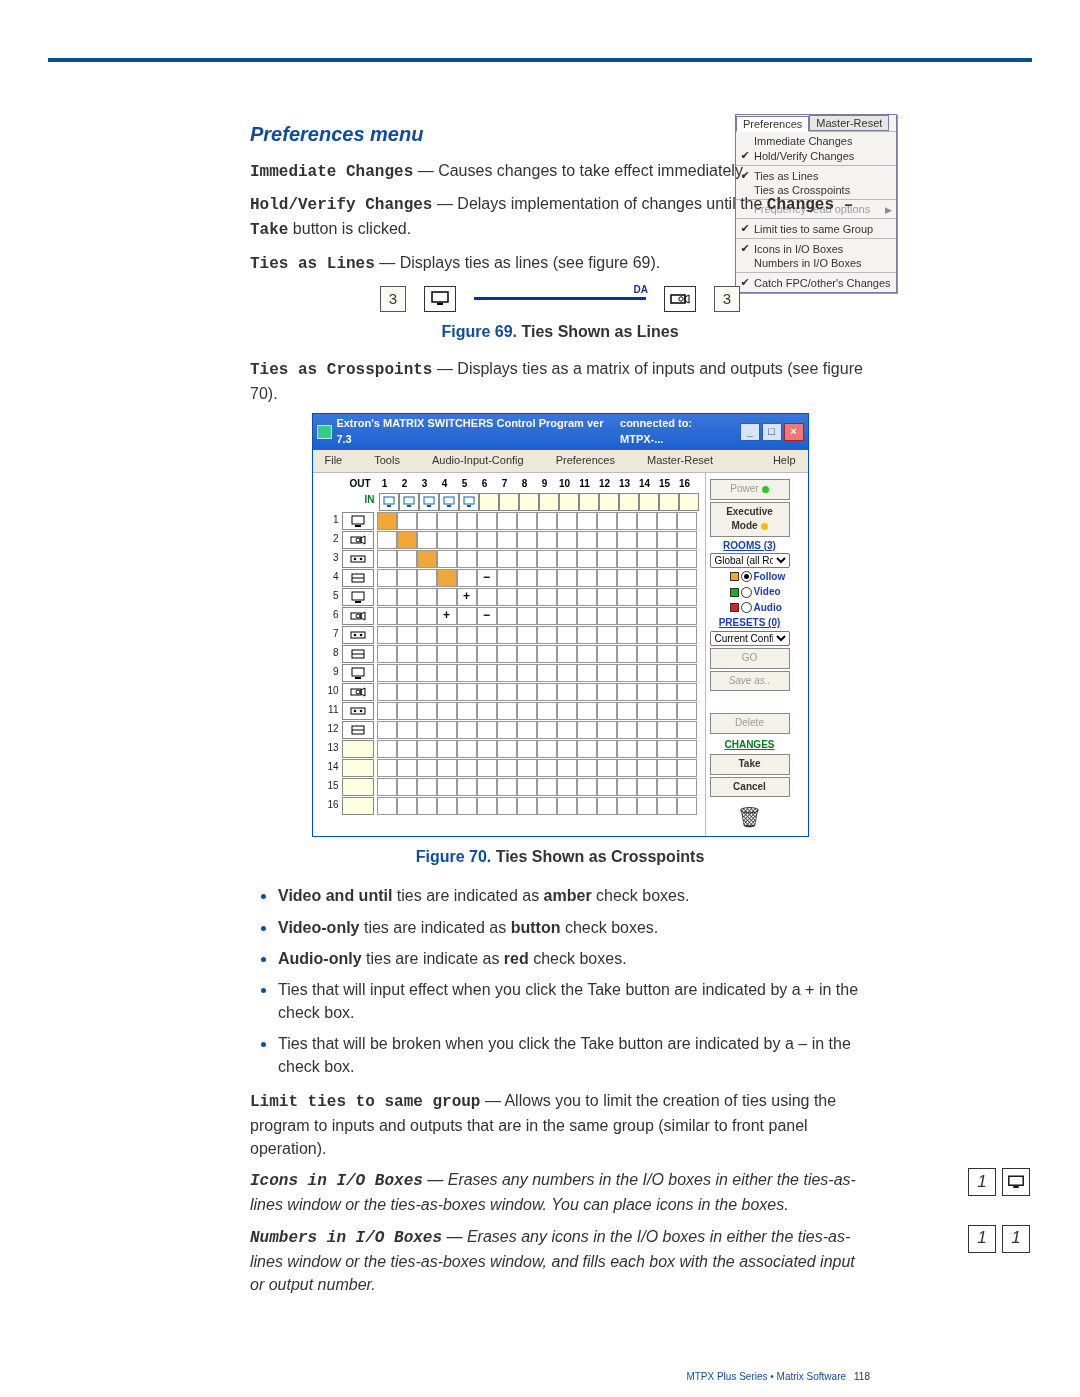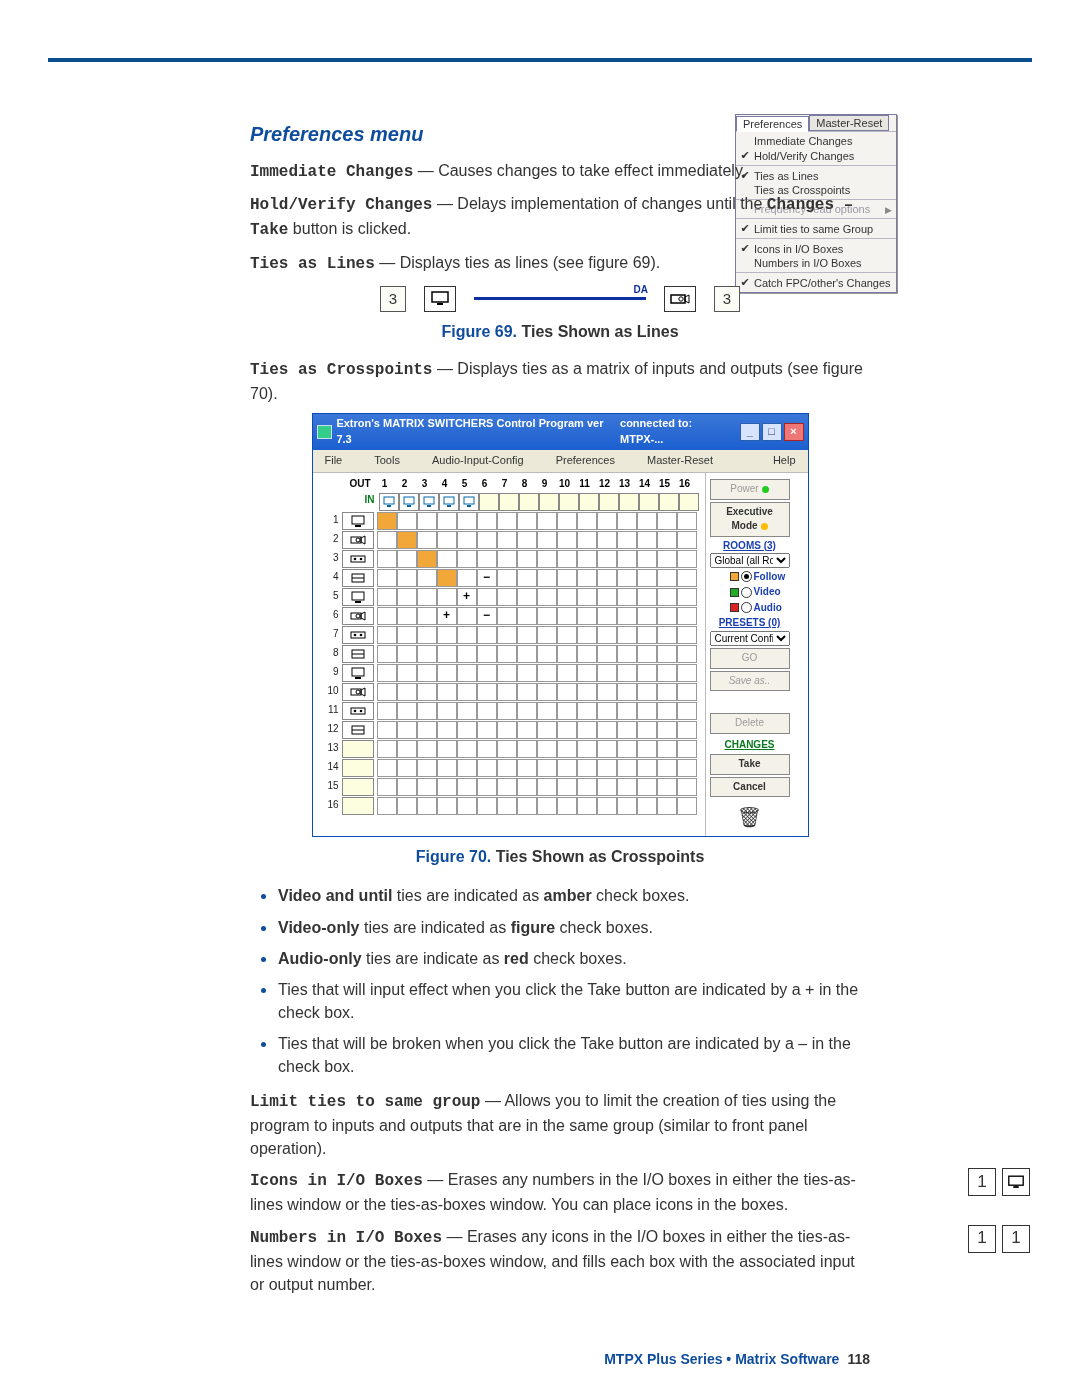--- a/index.html
+++ b/index.html
@@ -180,35 +180,35 @@
   .sidepanel .rcirc { width:9px; height:9px; border:1px solid #333; border-radius:50%; display:inline-block; position:relative;}
   .sidepanel .rcirc.on::after{ content:""; position:absolute; inset:2px; background:#000; border-radius:50%;}
   .sidepanel select { width: 100%; font-size:10px;}
   .sidepanel .chg { color:#067a1c; font-weight:bold; text-decoration:underline; margin-top:4px;}
   .sidepanel .trash { font-size: 20px; margin-top:6px;}
   
   .inline-nums {
     position:absolute; right: -160px; 
     display:flex; gap:6px;
   }
-  .anchor-p { position: relative; }
+  .anchor-p { position: relative; font-style: italic; }
   .inline-nums .nb {
     width: 26px; height: 26px;
     border: 1px solid #333;
     display:flex; align-items:center; justify-content:center;
     font-size: 17px;
   }
 
   .footer {
     position: absolute;
-    bottom: 30px;
+    bottom: 15px;
     right: 210px;
-    font-size: 14px;
+    font-size: 10px;
     color: #0f4c9d;
-    font-weight: bold;
+    font-weight: normal;
   }
   .footer .pg { color: #333; margin-left: 8px;}
 </style>
 </head>
 <body>
 
 <div class="page">
   <div class="top-line"></div>
 
   <div class="prefs-menu">
@@ -853,21 +853,21 @@
           <div class="trash">🗑</div>
         </div>
       </div>
     </div>
     <div class="fig-caption">
       <span class="fignum">Figure 70.</span> <span class="figtext">Ties Shown as Crosspoints</span>
     </div>
 
     <ul class="bullets" id="bullets">
         <li><b>Video and until</b> ties are indicated as <b>amber</b> check boxes.</li>
-        <li><b>Video-only</b> ties are indicated as <b>figure</b> check boxes.</li>
+        <li><b>Video-only</b> ties are indicated as <b>button</b> check boxes.</li>
         <li><b>Audio-only</b> ties are indicate as <b>red</b> check boxes.</li>
         <li>Ties that will input effect when you click the Take button are indicated by a + in the check box.</li>
         <li>Ties that will be broken when you click the Take button are indicated by a – in the check box.</li>
       </ul>
 
     <p class="item">
       <span class="mono">Limit ties to same group</span><span> — Allows you to limit the creation of ties using the program to inputs and outputs that are in the same group (similar to front panel operation).</span>
     </p>
 
     <p class="item anchor-p">

